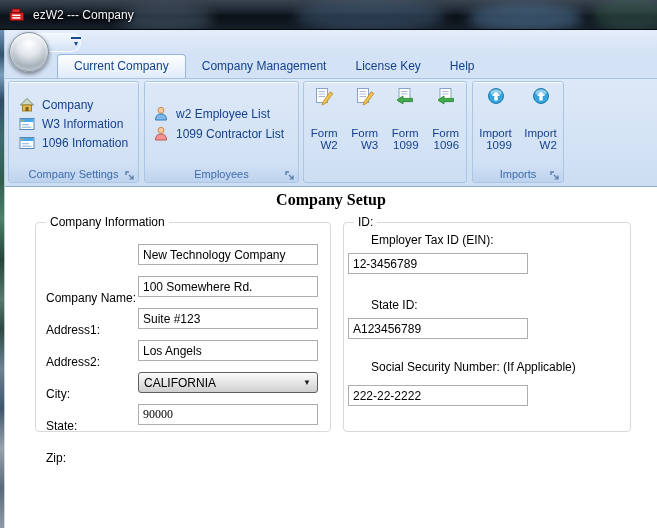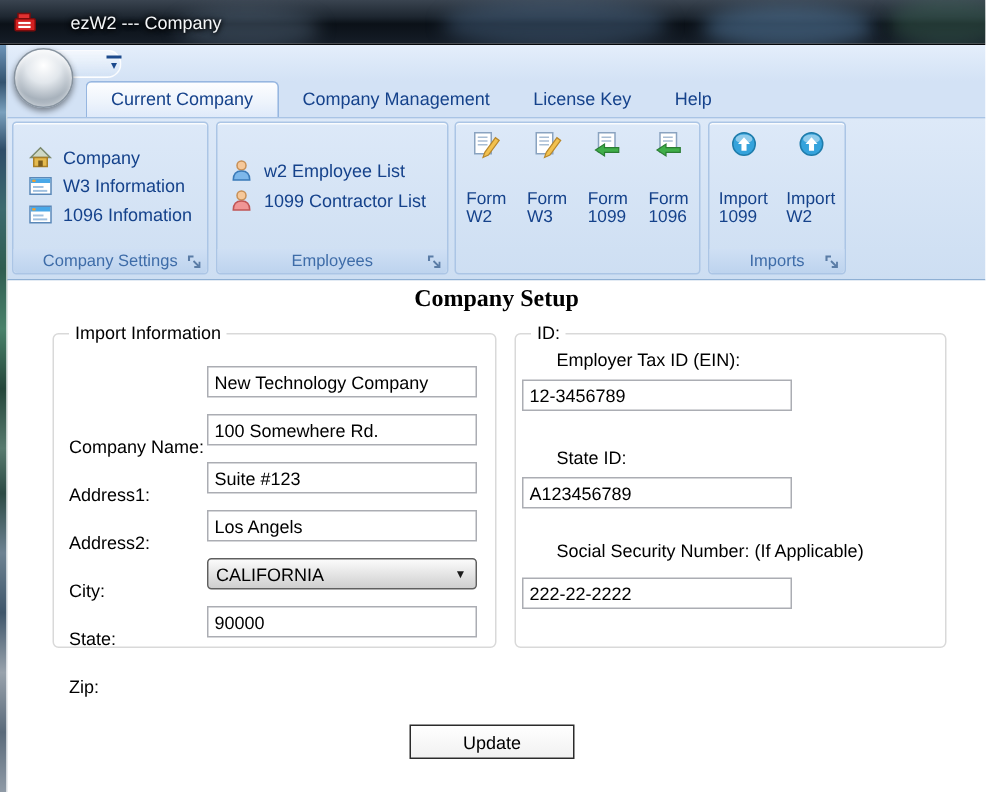--- a/index.html
+++ b/index.html
@@ -15,21 +15,21 @@
     background:linear-gradient(180deg,#3a4450 0%,#1e2731 38%,#0b1118 55%,#151d27 100%);
     border-bottom:1px solid #05070a; overflow:hidden;
   }
   .tb-blob { position:absolute; border-radius:50%; filter:blur(6px); }
   .tb-b1 { left:118px; top:6px;  width:95px;  height:26px; background:rgba(125,152,180,.30); }
   .tb-b2 { left:295px; top:0px;  width:150px; height:32px; background:rgba(80,112,145,.42); }
   .tb-b3 { left:468px; top:4px;  width:115px; height:28px; background:rgba(100,145,185,.48); }
   .tb-b4 { left:592px; top:-2px; width:80px;  height:34px; background:rgba(70,115,95,.40); }
   .app-icon { position:absolute; left:9px; top:7px; width:16px; height:16px; }
   .title-text {
-    position:absolute; left:47px; top:8px; font-size:12px; color:#f4f6f8;
+    position:absolute; left:33px; top:8px; font-size:12px; color:#f4f6f8;
     text-shadow:0 1px 3px #000, 0 0 4px #000;
   }
 
   
   .win-border-left {
     position:absolute; left:0; top:30px; width:5px; height:498px;
     border-right:1px solid rgba(255,255,255,.65);
     background:linear-gradient(180deg,
       #6d94b8 0%, #33536f 5%, #7aa0bd 9%, #2e4d68 14%, #3c6a6e 22%,
       #2f5d50 30%, #49826a 38%, #24463a 46%, #577a6e 54%, #2c4a44 60%,
@@ -104,21 +104,21 @@
   .ritem-s { display:flex; align-items:center; gap:7px; height:19px; cursor:pointer; white-space:nowrap; }
   .rg-v2 .ritem-s { height:20px; }
   .rlabel { font-size:12px; color:#15428b; }
   .ritems-h {
     position:absolute; left:0; top:0; right:0; bottom:16px;
     display:flex; justify-content:center; padding-top:5px;
   }
   .ritem-b { width:41px; display:flex; flex-direction:column; align-items:center; cursor:pointer; }
   .rg4 .ritem-b { width:45px; }
   .ritem-b .icn20 { height:20px; }
-  .blabel { margin-top:20px; font-size:11.5px; color:#15428b; line-height:12px; text-align:left; white-space:nowrap; }
+  .blabel { margin-top:20px; font-size:11.5px; color:#15428b; line-height:12px; text-align:right; white-space:nowrap; }
   .icn { width:16px; height:16px; display:inline-block; }
 
   
   .content { position:absolute; left:5px; top:187px; width:652px; height:341px; background:#fff; }
   .heading {
     position:absolute; left:0; top:4px; width:652px; text-align:center;
     font-family:"Liberation Serif", serif; font-weight:bold; font-size:16px; color:#000;
   }
   .gbox { position:absolute; border:1px solid #d9d9d9; border-radius:4px; }
   .gbox1 { left:30px;  top:35px; width:296px; height:210px; }
@@ -379,51 +379,50 @@
       </div>
     </div>
 
   </div>
 </div>
 
 <div class="content">
   <div class="heading">Company Setup</div>
 
   <div class="gbox gbox1">
-    <span class="gbox-label">Import Information</span>
+    <span class="gbox-label">Company Information</span>
 
     <span class="flabel" style="top:24px">Company Name:</span>
     <input class="txt" style="top: 21px;" value="New Technology Company">
 
     <span class="flabel" style="top:56px">Address1:</span>
     <input class="txt" style="top: 53px;" value="100 Somewhere Rd.">
 
     <span class="flabel" style="top:88px">Address2:</span>
     <input class="txt" style="top: 85px;" value="Suite #123">
 
     <span class="flabel" style="top:120px">City:</span>
     <input class="txt" style="top: 117px;" value="Los Angels">
 
     <span class="flabel" style="top:152px">State:</span>
     <div class="combo" style="top:149px">
       <span>CALIFORNIA</span>
       <span class="combo-arrow">▼</span>
     </div>
 
     <span class="flabel" style="top:184px">Zip:</span>
-    <input class="txt" style="top: 181px;" value="90000">
+    <input class="txt" style="top: 181px; font-family: Liberation Serif, serif;" value="90000">
   </div>
 
   <div class="gbox gbox2">
     <span class="gbox-label">ID:</span>
 
     <span class="flabel" style="top:10px">Employer Tax ID (EIN):</span>
     <input class="txt" style="top: 30px;" value="12-3456789">
 
     <span class="flabel" style="top:75px">State ID:</span>
     <input class="txt" style="top: 95px;" value="A123456789">
 
     <span class="flabel" style="top:137px">Social Security Number: (If Applicable)</span>
     <input class="txt" style="top: 162px;" value="222-22-2222">
   </div>
 
-  <button class="update-btn">Update</button>
 </div>
 
 </body></html>

